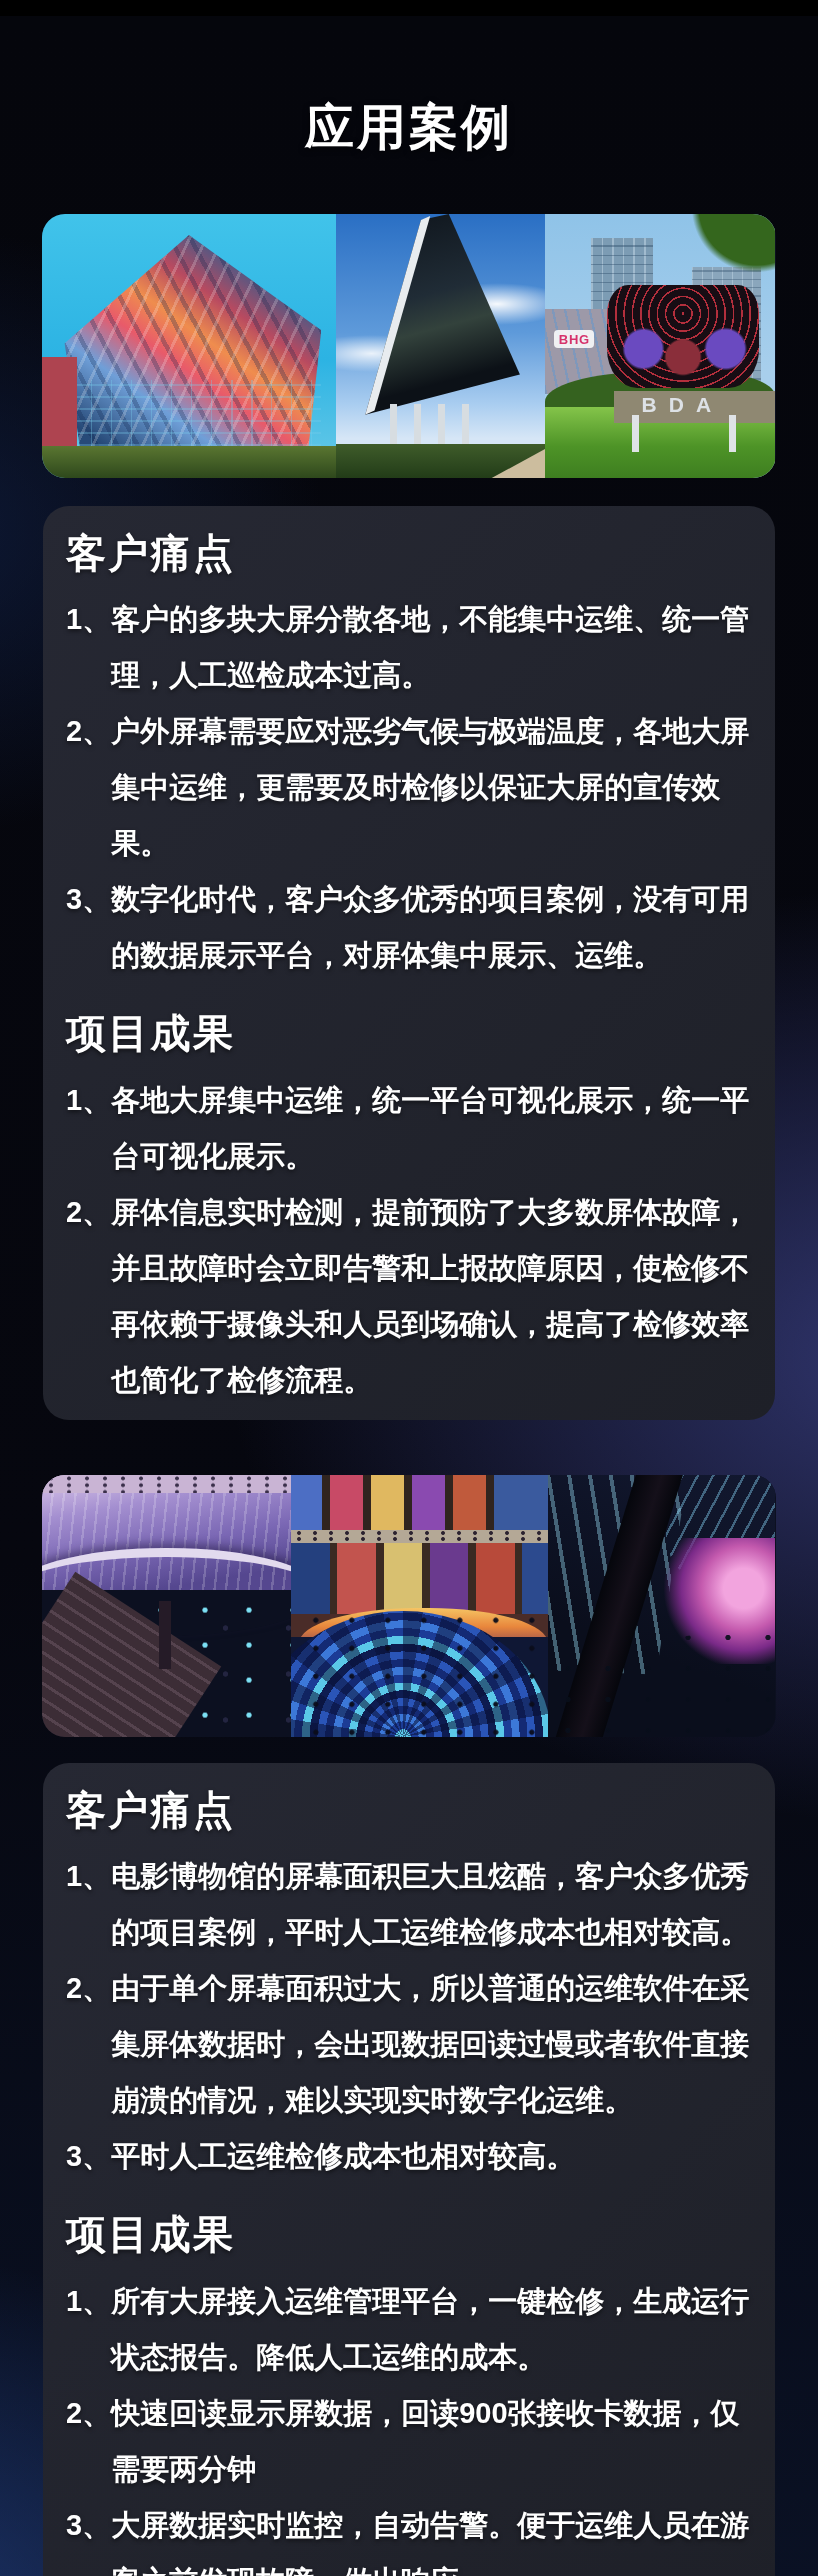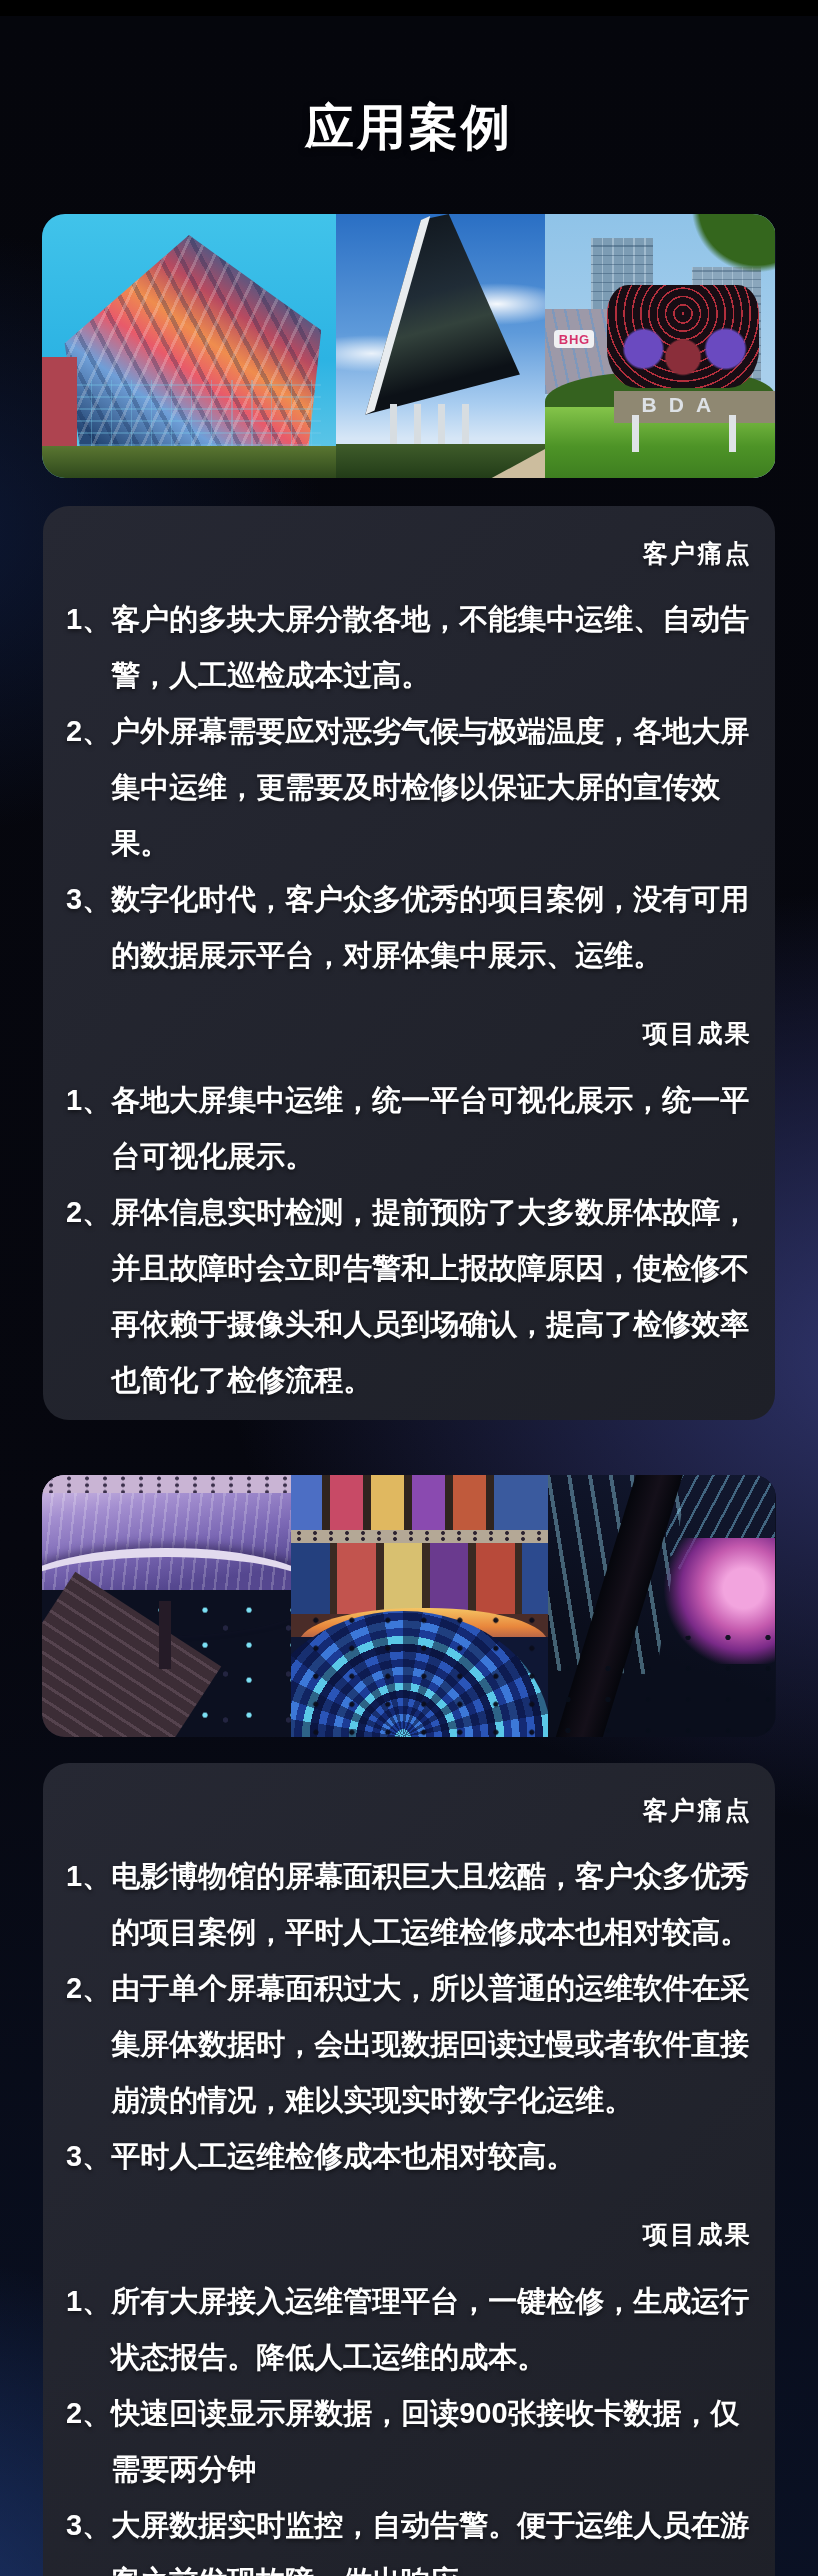--- a/index.html
+++ b/index.html
@@ -159,22 +159,22 @@
   .card{
     width:732px;box-sizing:border-box;
     margin:28px auto 0;
     padding:16.7px 23px 12px;
     border-radius:26px;
     background:linear-gradient(135deg,#262833 0%,#1e2028 100%);
     text-shadow:0 1.5px 4.5px rgba(0,0,0,.55);
   }
   .card.second{margin-top:26px;}
   .card-heading{
-    margin:0 0 7.6px;font-size:25px;line-height:61px;font-weight:bold;
-    letter-spacing:2.3px;text-align:right;
+    margin:0 0 7.6px;font-size:40px;line-height:61px;font-weight:bold;
+    letter-spacing:2.3px;text-align:left;
   }
   .card-heading.results{margin-top:20px;}
   .item{display:flex;font-size:29px;line-height:56px;font-weight:bold;}
   .item .num{flex:0 0 44px;}
   .item .txt{flex:1;}
 </style>
 </head>
 <body>
 
 <div class="page">
@@ -213,21 +213,21 @@
       <div class="d post1"></div>
       <div class="d post2"></div>
       <div class="d leaves"></div>
     </div>
   </div>
 
   <div class="card">
     <h2 class="card-heading">客户痛点</h2>
     <div class="item">
       <span class="num">1、</span>
-      <span class="txt">客户的多块大屏分散各地，不能集中运维、自动告警，人工巡检成本过高。</span>
+      <span class="txt">客户的多块大屏分散各地，不能集中运维、统一管理，人工巡检成本过高。</span>
     </div>
     <div class="item">
       <span class="num">2、</span>
       <span class="txt">户外屏幕需要应对恶劣气候与极端温度，各地大屏集中运维，更需要及时检修以保证大屏的宣传效果。</span>
     </div>
     <div class="item">
       <span class="num">3、</span>
       <span class="txt">数字化时代，客户众多优秀的项目案例，没有可用的数据展示平台，对屏体集中展示、运维。</span>
     </div>
     <h2 class="card-heading results">项目成果</h2>

